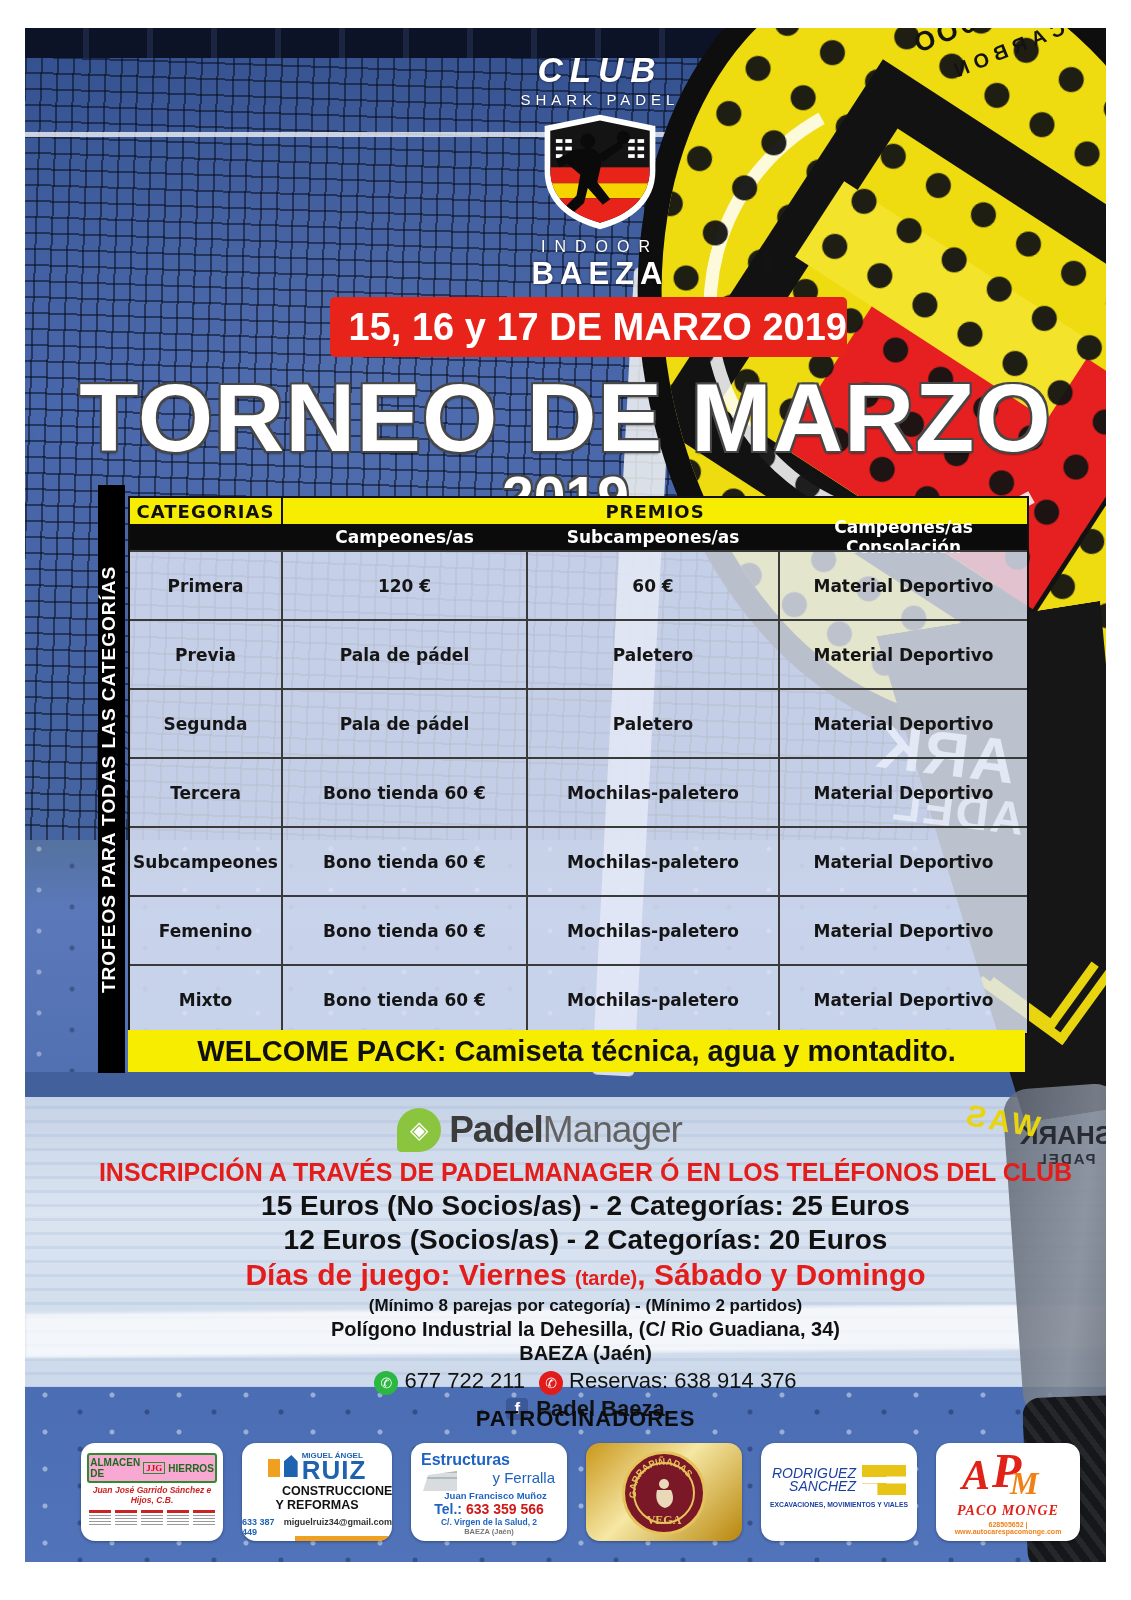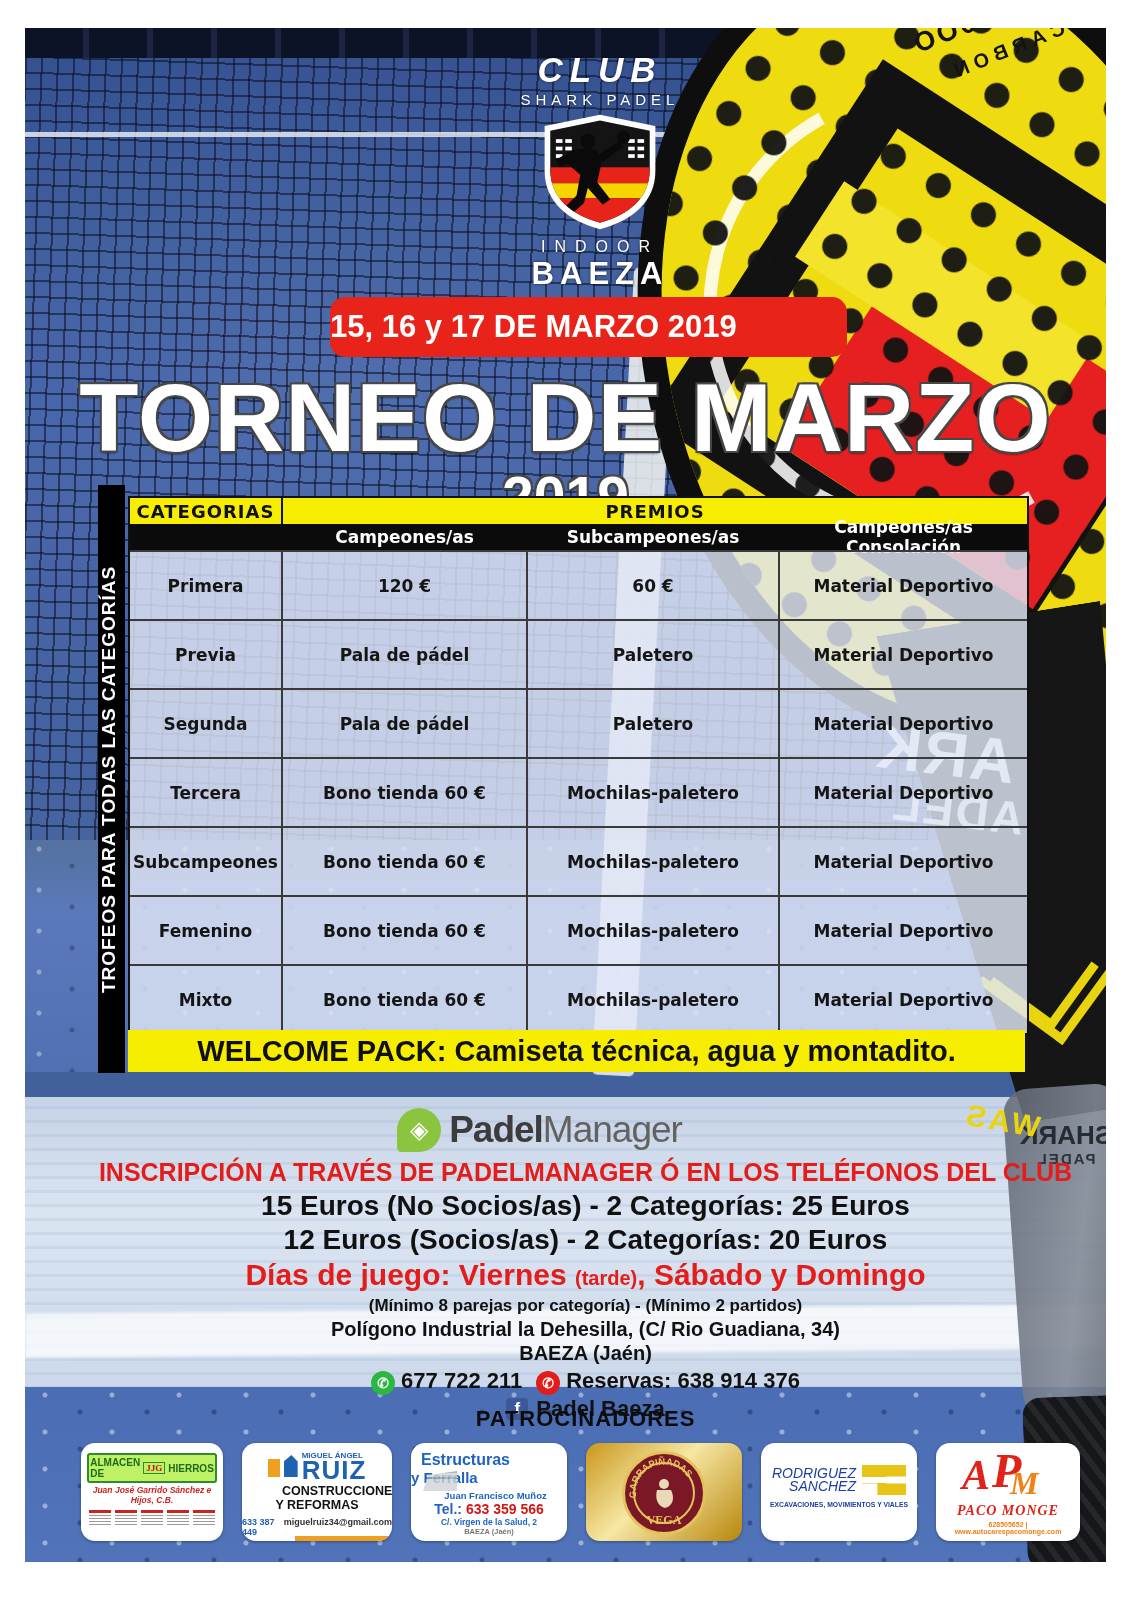--- a/index.html
+++ b/index.html
@@ -93,22 +93,22 @@
   
   .logo-block{left:455px;top:22px;width:240px;text-align:center;color:#fff;z-index:5;}
   .lg-club{font-size:35px;font-weight:bold;font-style:italic;letter-spacing:7px;
            text-shadow:0 0 3px rgba(0,0,0,.6);}
   .lg-shark{font-size:15px;letter-spacing:5px;margin-top:1px;text-shadow:0 0 3px rgba(0,0,0,.6);}
   .lg-shield{margin-top:4px;}
   .lg-indoor{font-size:16px;letter-spacing:9px;margin-top:2px;text-shadow:0 0 3px rgba(0,0,0,.6);}
   .lg-baeza{font-size:31px;font-weight:bold;letter-spacing:6px;margin-top:0px;text-shadow:0 0 3px rgba(0,0,0,.6);}
 
   
-  .date-banner{left:305px;top:269px;width:517px;height:60px;background:#e8231a;border-radius:15px;
-               color:#fff;font-size:31px;font-weight:bold;text-align:left;line-height:60px;z-index:5;}
+  .date-banner{left:305px;top:269px;width:517px;height:60px;background:#e8231a;border-radius:5px;
+               color:#fff;font-size:38px;font-weight:bold;text-align:right;line-height:60px;z-index:5;}
   .title{left:0;top:334px;width:1081px;text-align:center;font-size:97px;font-weight:bold;
          color:#fff;z-index:5;letter-spacing:1px;
          text-shadow:-2px -2px 0 #474747,2px -2px 0 #474747,-2px 2px 0 #474747,2px 2px 0 #474747,0 3px 2px rgba(0,0,0,.4);}
   .year{left:0;top:436px;width:1081px;text-align:center;font-size:57px;font-weight:bold;color:#fff;z-index:5;
         text-shadow:-2px -2px 0 #474747,2px -2px 0 #474747,-2px 2px 0 #474747,2px 2px 0 #474747;}
 
   
   .sidebar{left:73px;top:457px;width:27px;height:588px;background:#000;z-index:5;}
   .sidebar span{position:absolute;left:0;top:0;width:100%;height:100%;
       writing-mode:vertical-rl;transform:rotate(180deg);color:#fff;font-weight:bold;font-size:19px;
@@ -140,60 +140,60 @@
   .mid{z-index:5;left:40px;width:1001px;text-align:center;transform:translateX(20px);}
   .insc-head{top:1130px;color:#e41d1a;font-weight:bold;font-size:25px;}
   .price1{top:1162px;color:#111;font-weight:bold;font-size:28px;}
   .price2{top:1196px;color:#111;font-weight:bold;font-size:28px;}
   .days{top:1230px;color:#e41d1a;font-weight:bold;font-size:30px;}
   .days .sm{font-size:20px;}
   .mins{top:1268px;color:#111;font-weight:bold;font-size:17px;}
   .addr{top:1290px;color:#111;font-weight:bold;font-size:20px;}
   .city{top:1314px;color:#111;font-weight:bold;font-size:20px;}
   .phones{top:1340px;display:flex;justify-content:center;gap:14px;
-          color:#111;font-weight:bold;font-size:22px;}
+          color:#111;font-weight:normal;font-size:22px;}
   .icir{width:24px;height:24px;border-radius:50%;display:inline-flex;align-items:center;justify-content:center;
         color:#fff;font-size:14px;margin-right:6px;}
   .wa{background:#2bb741;}
   .tel{background:#e21b1b;}
   .fbrow{top:1368px;display:flex;justify-content:center;gap:8px;align-items:center;
          color:#111;font-weight:bold;font-size:22px;}
   .fb{width:22px;height:22px;border-radius:4px;background:#3b5998;color:#fff;font-size:17px;
       display:inline-flex;align-items:center;justify-content:center;font-weight:bold;}
   .patro{top:1378px;color:#0c0c0c;font-weight:bold;font-size:22px;letter-spacing:1px;}
 
   
   .cards{left:56px;top:1415px;width:990px;display:flex;gap:19px;z-index:5;}
   .card{background:#fff;border-radius:14px;height:98px;overflow:hidden;position:relative;
         box-shadow:0 1px 3px rgba(0,0,20,.35);flex:none;}
   .c1{width:142px;} .c2{width:150px;} .c3{width:156px;} .c4{width:156px;background:linear-gradient(135deg,#c9971c,#f6e7a4 45%,#b8860b);}
   .c5{width:156px;} .c6{width:144px;}
   .h-box{margin:10px 6px 2px;border:2px solid #2e8b2e;border-radius:3px;display:flex;align-items:center;
-         justify-content:center;gap:3px;padding:2px 11px;background:#bef264;}
+         justify-content:center;gap:3px;padding:2px 11px;background:#f9a8d4;}
   .h-txt{color:#1c6b1c;font-weight:bold;font-size:10px;}
   .h-jjg{border:1px solid #2e8b2e;color:#cc1111;font-weight:bold;font-size:9px;padding:1px 2px;line-height:8px;
          font-family:"Liberation Serif",serif;}
   .h-script{color:#cc2222;font-style:italic;font-size:8.5px;text-align:center;margin-top:2px;font-weight:bold;}
   .h-micro{display:flex;gap:4px;justify-content:center;margin-top:5px;}
   .h-micro i{display:block;width:22px;height:24px;background:
      linear-gradient(#cc2222 0 3px,transparent 3px 5px,#999 5px 6px,transparent 6px 8px,#999 8px 9px,transparent 9px 11px,#999 11px 12px,transparent 12px 14px,#999 14px 15px,transparent 15px);}
   .r-logo{display:flex;align-items:flex-start;justify-content:center;margin-top:8px;gap:4px;}
   .r-house{width:30px;height:26px;position:relative;}
   .r-house b{position:absolute;left:0;bottom:0;width:12px;height:18px;background:#f0a020;}
   .r-house i{position:absolute;right:0;bottom:0;width:14px;height:22px;background:#1f63b0;
              clip-path:polygon(0 30%,55% 0,100% 30%,100% 100%,0 100%);}
   .r-small{color:#1f63b0;font-weight:bold;font-size:8px;text-align:left;}
   .r-big{color:#1f63b0;font-weight:bold;font-size:26px;line-height:20px;letter-spacing:1px;}
   .r-l1{color:#111;font-weight:bold;font-size:12.5px;text-align:center;margin-top:4px;padding-left:40px;}
   .r-l2{color:#111;font-weight:bold;font-size:12.5px;text-align:center;}
   .r-contact{display:flex;justify-content:center;gap:6px;margin-top:5px;font-size:9px;color:#333;font-weight:bold;}
   .r-contact .dotb{color:#1f63b0;}
   .r-bar{position:absolute;right:0;bottom:0;width:65%;height:5px;background:#f0a020;}
   .e-t1{color:#1f63c0;font-weight:bold;font-size:16px;text-align:left;margin:8px 0 0 10px;}
-  .e-t2{color:#1f63c0;font-weight:bold;font-size:15px;margin:0 12px 0 0;}
+  .e-t2{color:#1f63c0;font-weight:normal;font-size:15px;text-align:right;margin:0 12px 0 0;}
   .e-sk{position:absolute;left:12px;top:28px;width:34px;height:20px;background:
      linear-gradient(#9aa 0 2px,transparent 2px 6px,#9aa 6px 8px,transparent 8px),#cfd4d8;
      clip-path:polygon(0 100%,15% 20%,100% 0,100% 100%);opacity:.8;}
   .e-p{color:#1f63c0;font-weight:bold;font-size:9.5px;text-align:center;margin-top:4px;padding-left:13px;}
   .e-tel{font-size:14px;text-align:center;color:#1f63c0;font-weight:bold;}
   .e-tel em{color:#d01818;font-style:normal;}
   .e-ad{font-size:8.5px;text-align:center;color:#1f63c0;font-weight:bold;}
   .e-ci{font-size:7.5px;text-align:center;color:#777;font-weight:bold;}
   .v-badge{width:78px;height:78px;border-radius:50%;background:#7a1828;border:3px solid #e6c35a;
            margin:8px auto 0;position:relative;}

